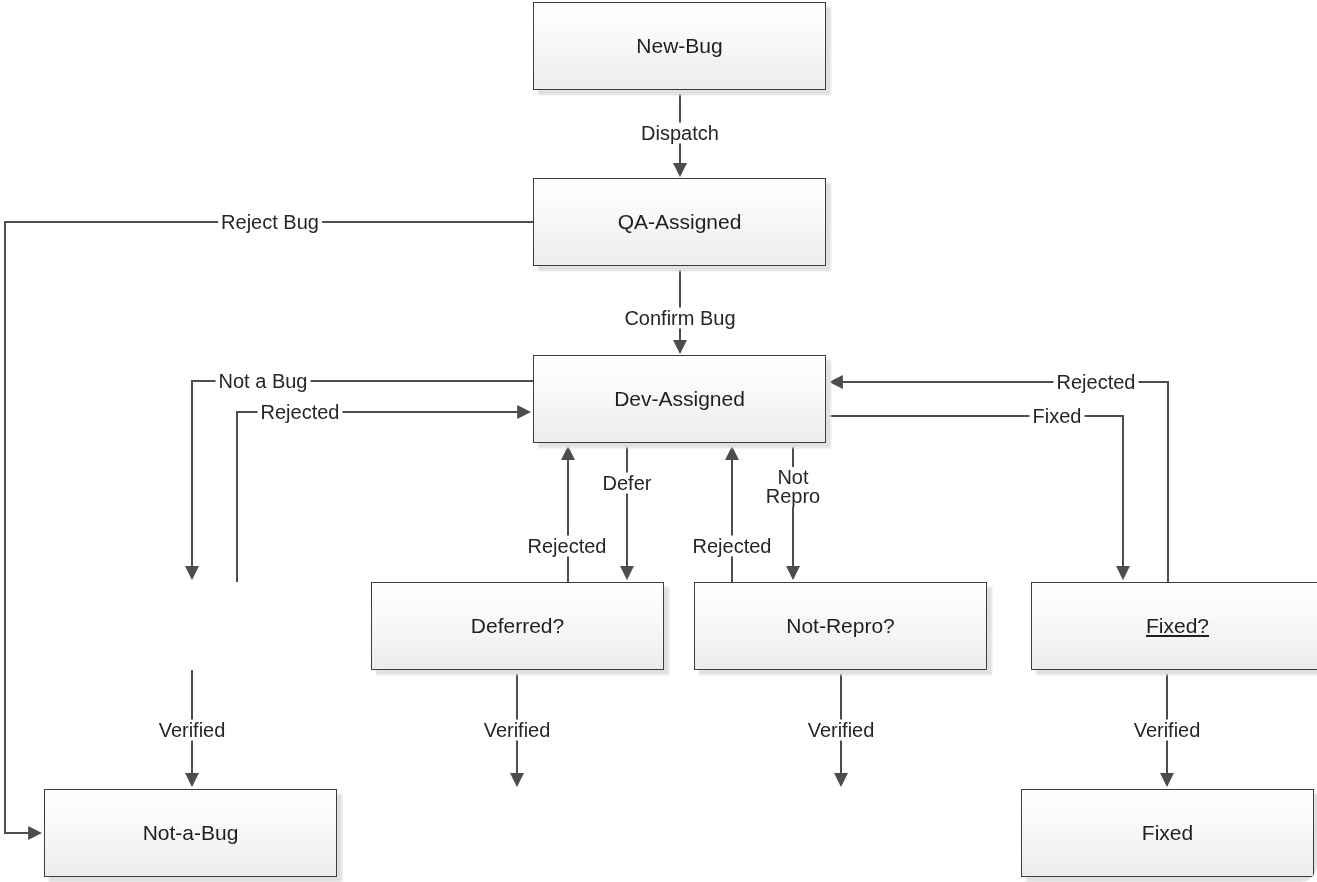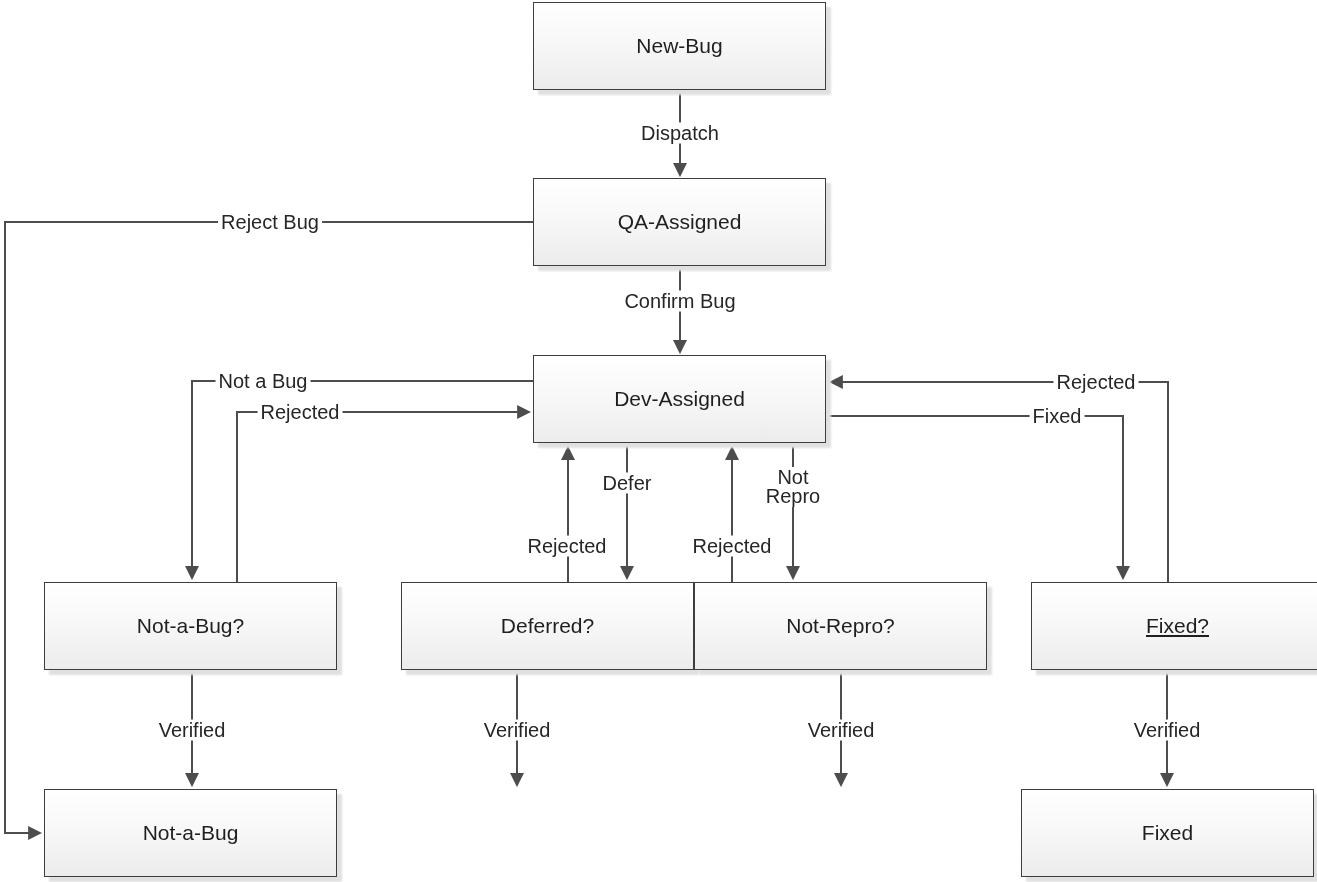--- a/index.html
+++ b/index.html
@@ -12,20 +12,21 @@
     --label-text:#262626;
     --background:#ffffff;
   }
   html,body{margin:0;padding:0;background:var(--background);}
   #canvas{
     position:relative;
     width:1317px;height:882px;
     background:var(--background);
     font-family:"Liberation Sans",sans-serif;
     overflow:hidden;
+    border-radius:17px;
   }
   #edges{position:absolute;left:0;top:0;width:1317px;height:882px;}
   .edge{
     stroke:var(--line);
     stroke-width:2;
     fill:none;
   }
   .arrowhead{fill:var(--line);}
   .node{
     position:absolute;
@@ -49,31 +50,31 @@
     white-space:nowrap;
     text-align:center;
   }
   .edge-label span{display:block;}
 
   
   #n-new-bug{left:533px;top:2px;}
   #n-qa-assigned{left:533px;top:178px;}
   #n-dev-assigned{left:533px;top:355px;}
   #n-not-a-bug-check{left:44px;top:582px;}
-  #n-deferred-check{left:371px;top:582px;margin-left:30px;}
+  #n-deferred-check{left:371px;top:582px;}
   #n-not-repro-check{left:694px;top:582px;}
   #n-fixed-check{left:1031px;top:582px;text-decoration:underline;}
   #n-not-a-bug{left:44px;top:789px;text-align:right;}
   #n-deferred{left:371px;top:789px;}
   #n-not-repro{left:694px;top:789px;}
   #n-fixed{left:1021px;top:789px;}
 
   
   #l-dispatch{left:680px;top:133px;}
-  #l-confirm-bug{left:680px;top:301px;}
+  #l-confirm-bug{left:680px;top:318px;}
   #l-reject-bug{left:270px;top:222px;}
   #l-not-a-bug{left:263px;top:381px;}
   #l-rejected-nab{left:300px;top:412px;}
   #l-defer{left:627px;top:483px;}
   #l-rejected-def{left:567px;top:546px;}
   #l-not-repro{left:793px;top:487px;}
   #l-rejected-nr{left:732px;top:546px;}
   #l-fixed{left:1057px;top:416px;}
   #l-rejected-fx{left:1096px;top:382px;}
   #l-verified-1{left:192px;top:730px;}
@@ -105,21 +106,20 @@
     <path class="edge" marker-end="url(#arrow)" d="M1168,582 L1168,382 L831,382"></path>
     <path class="edge" marker-end="url(#arrow)" d="M192,670 L192,785"></path>
     <path class="edge" marker-end="url(#arrow)" d="M517,670 L517,785"></path>
     <path class="edge" marker-end="url(#arrow)" d="M841,670 L841,785"></path>
     <path class="edge" marker-end="url(#arrow)" d="M1167,670 L1167,785"></path>
   </svg>
 
   <div class="node" id="n-new-bug">New-Bug</div>
   <div class="node" id="n-qa-assigned">QA-Assigned</div>
   <div class="node" id="n-dev-assigned">Dev-Assigned</div>
-  <div class="node" id="n-not-a-bug-check">Not-a-Bug?</div>
   <div class="node" id="n-deferred-check">Deferred?</div>
   <div class="node" id="n-not-repro-check">Not-Repro?</div>
   <div class="node" id="n-fixed-check">Fixed?</div>
   <div class="node" id="n-not-a-bug">Not-a-Bug</div>
   <div class="node" id="n-fixed">Fixed</div>
 
   <div class="edge-label" id="l-dispatch">Dispatch</div>
   <div class="edge-label" id="l-confirm-bug">Confirm Bug</div>
   <div class="edge-label" id="l-reject-bug">Reject Bug</div>
   <div class="edge-label" id="l-not-a-bug">Not a Bug</div>

